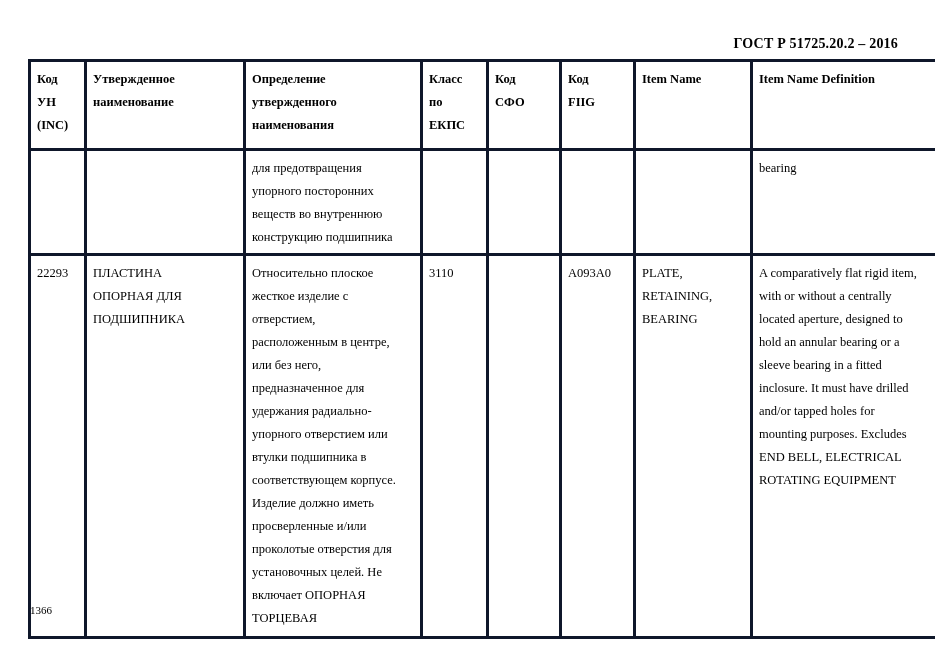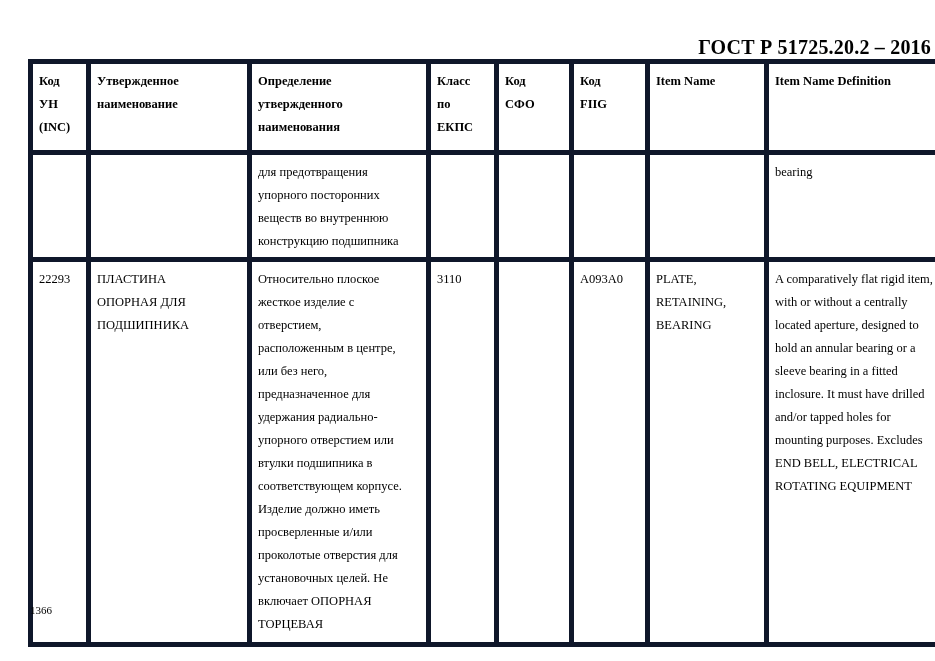--- a/index.html
+++ b/index.html
@@ -21,37 +21,36 @@
     top: 0;
     width: 935px;
     height: 661px;
   }
   .doc-header {
     position: absolute;
     left: 0;
     top: 36px;
     width: 898px;
     text-align: right;
-    font-size: 20px;
+    font-size: 14px;
     font-weight: bold;
     letter-spacing: 0.2px;
     font-family: "Liberation Serif", "DejaVu Serif", serif;
-    margin-left: 33px;
   }
   table.gost {
     position: absolute;
     left: 28px;
     top: 59px;
     width: 870px;
     border-collapse: collapse;
     table-layout: fixed;
     font-size: 12.5px;
   }
   table.gost td, table.gost th {
-    border: 5px solid #0f172a;
+    border: 3px solid #0f172a;
     vertical-align: top;
     padding: 6px 5px 4px 6px;
     line-height: 23px;
     font-weight: normal;
     text-align: left;
   }
   table.gost thead th {
     font-weight: bold;
     height: 76px;
     line-height: 23px;

